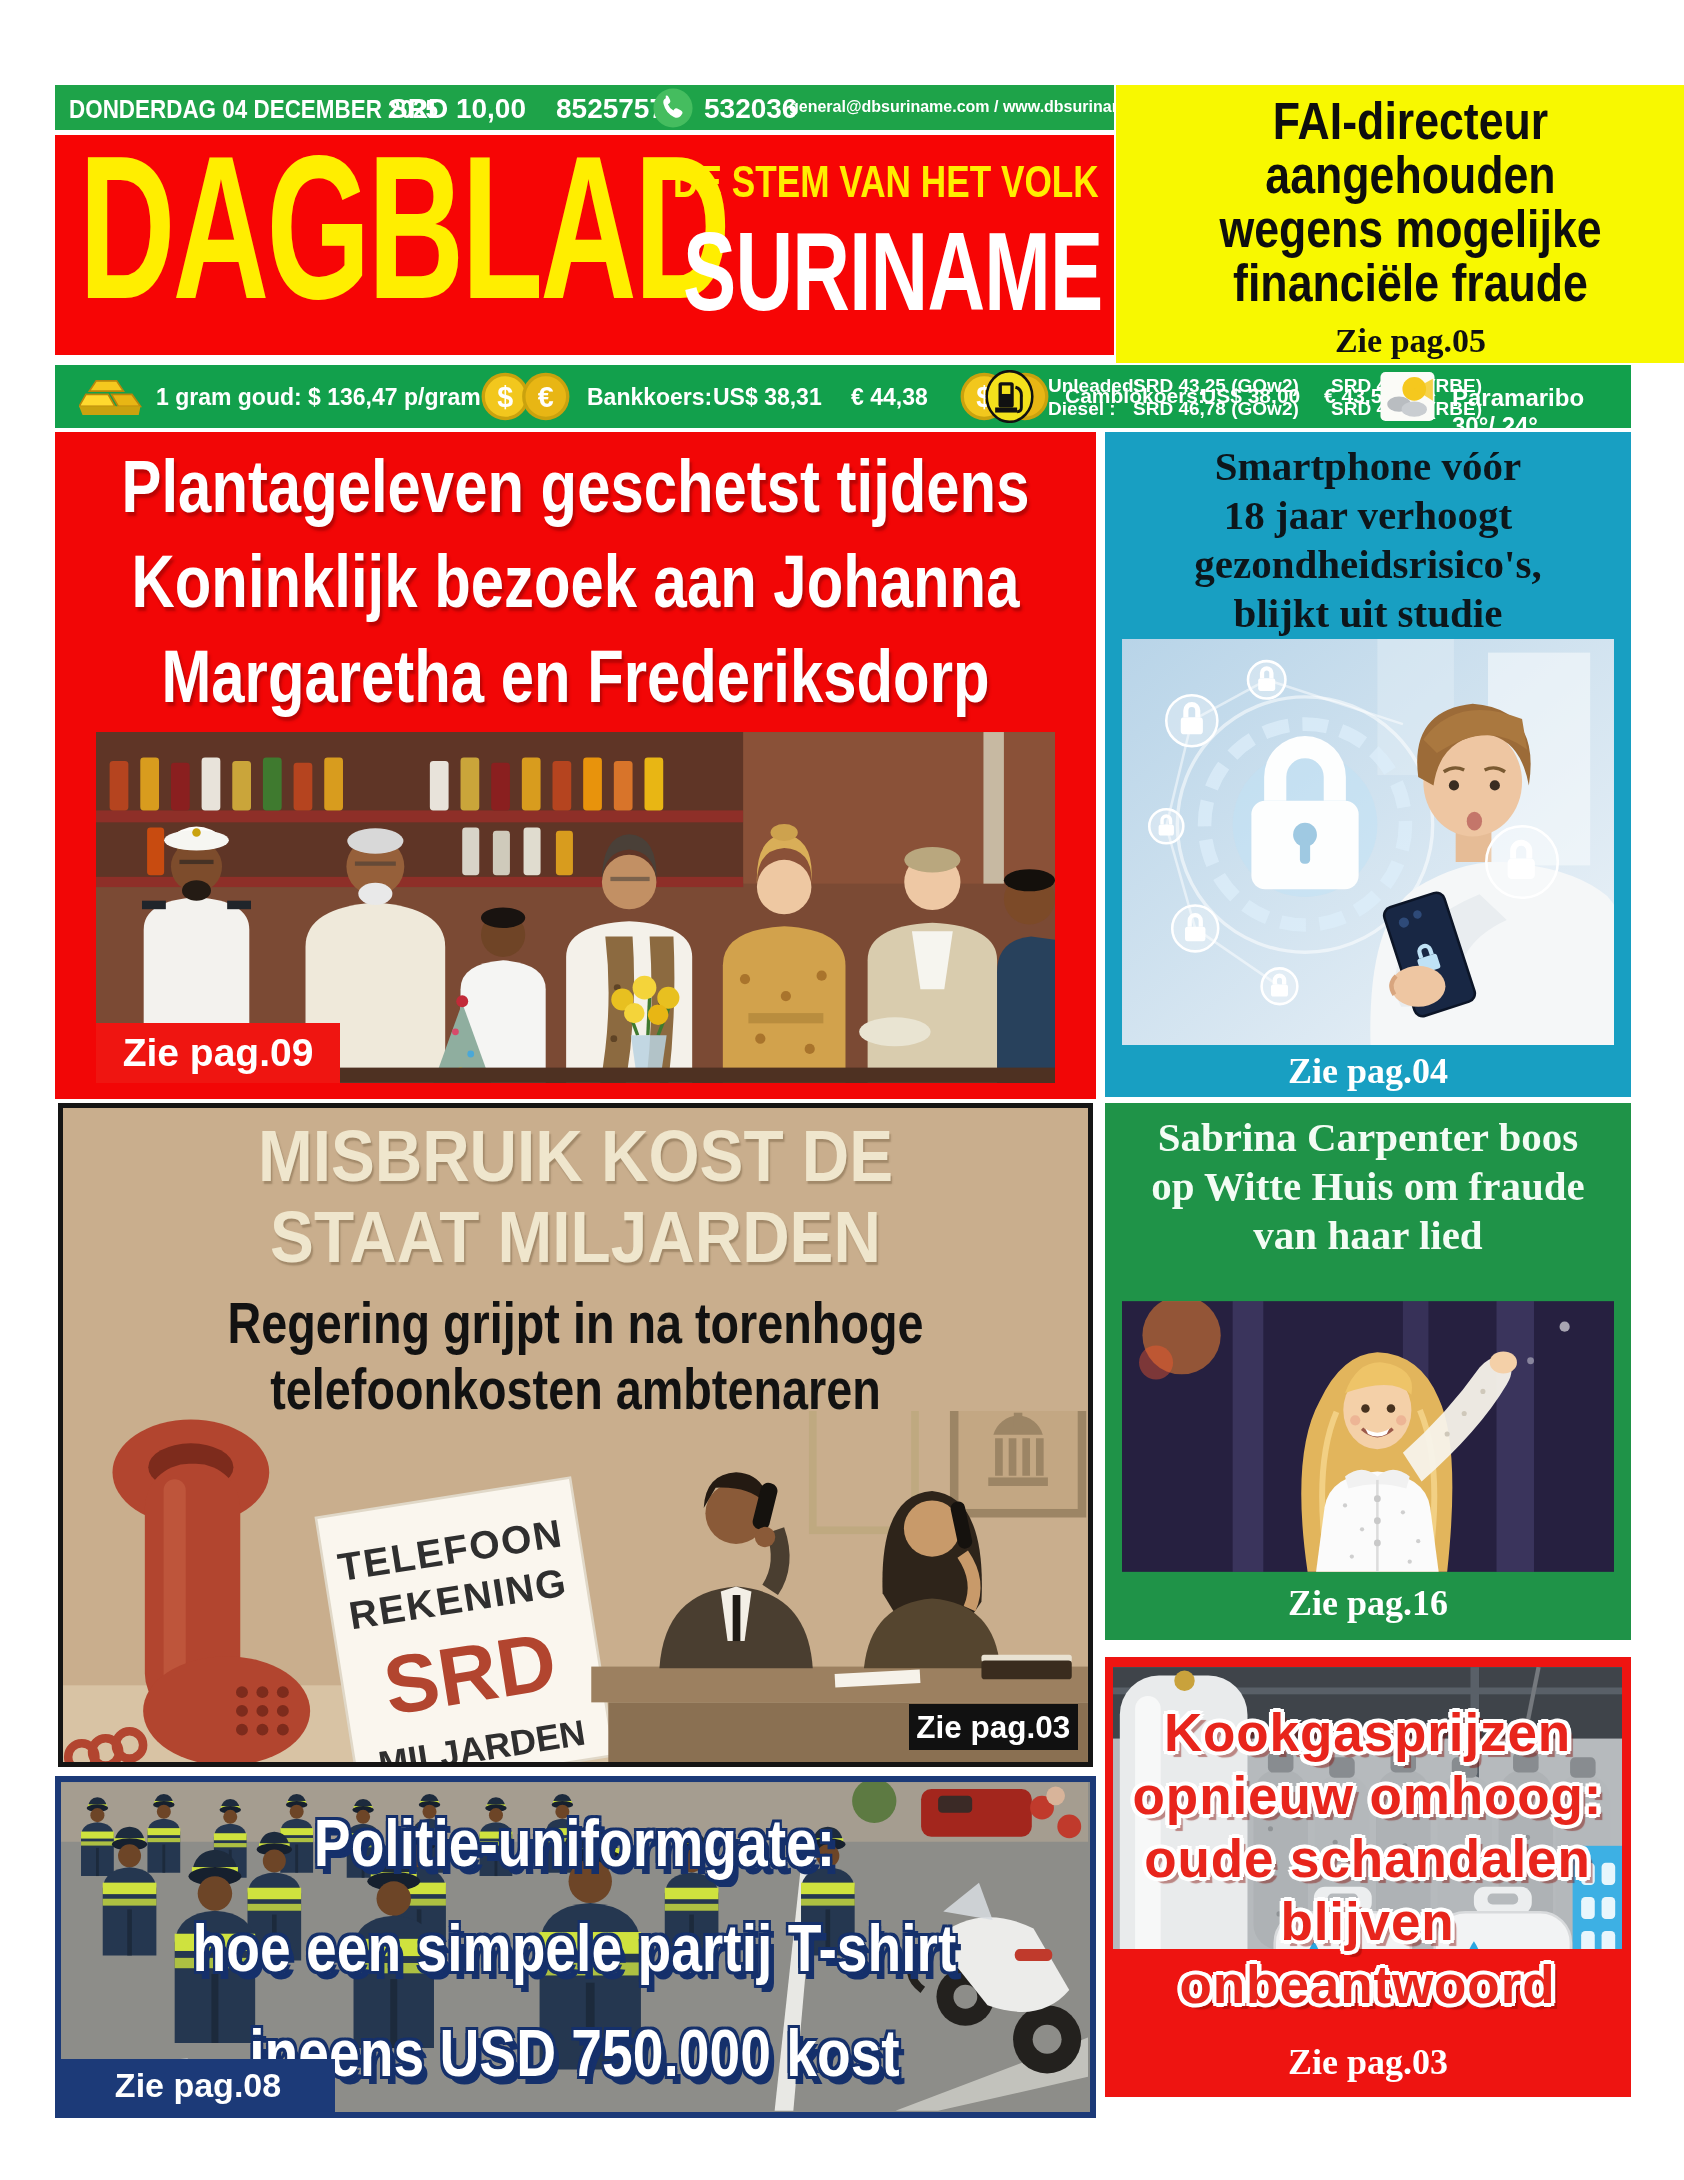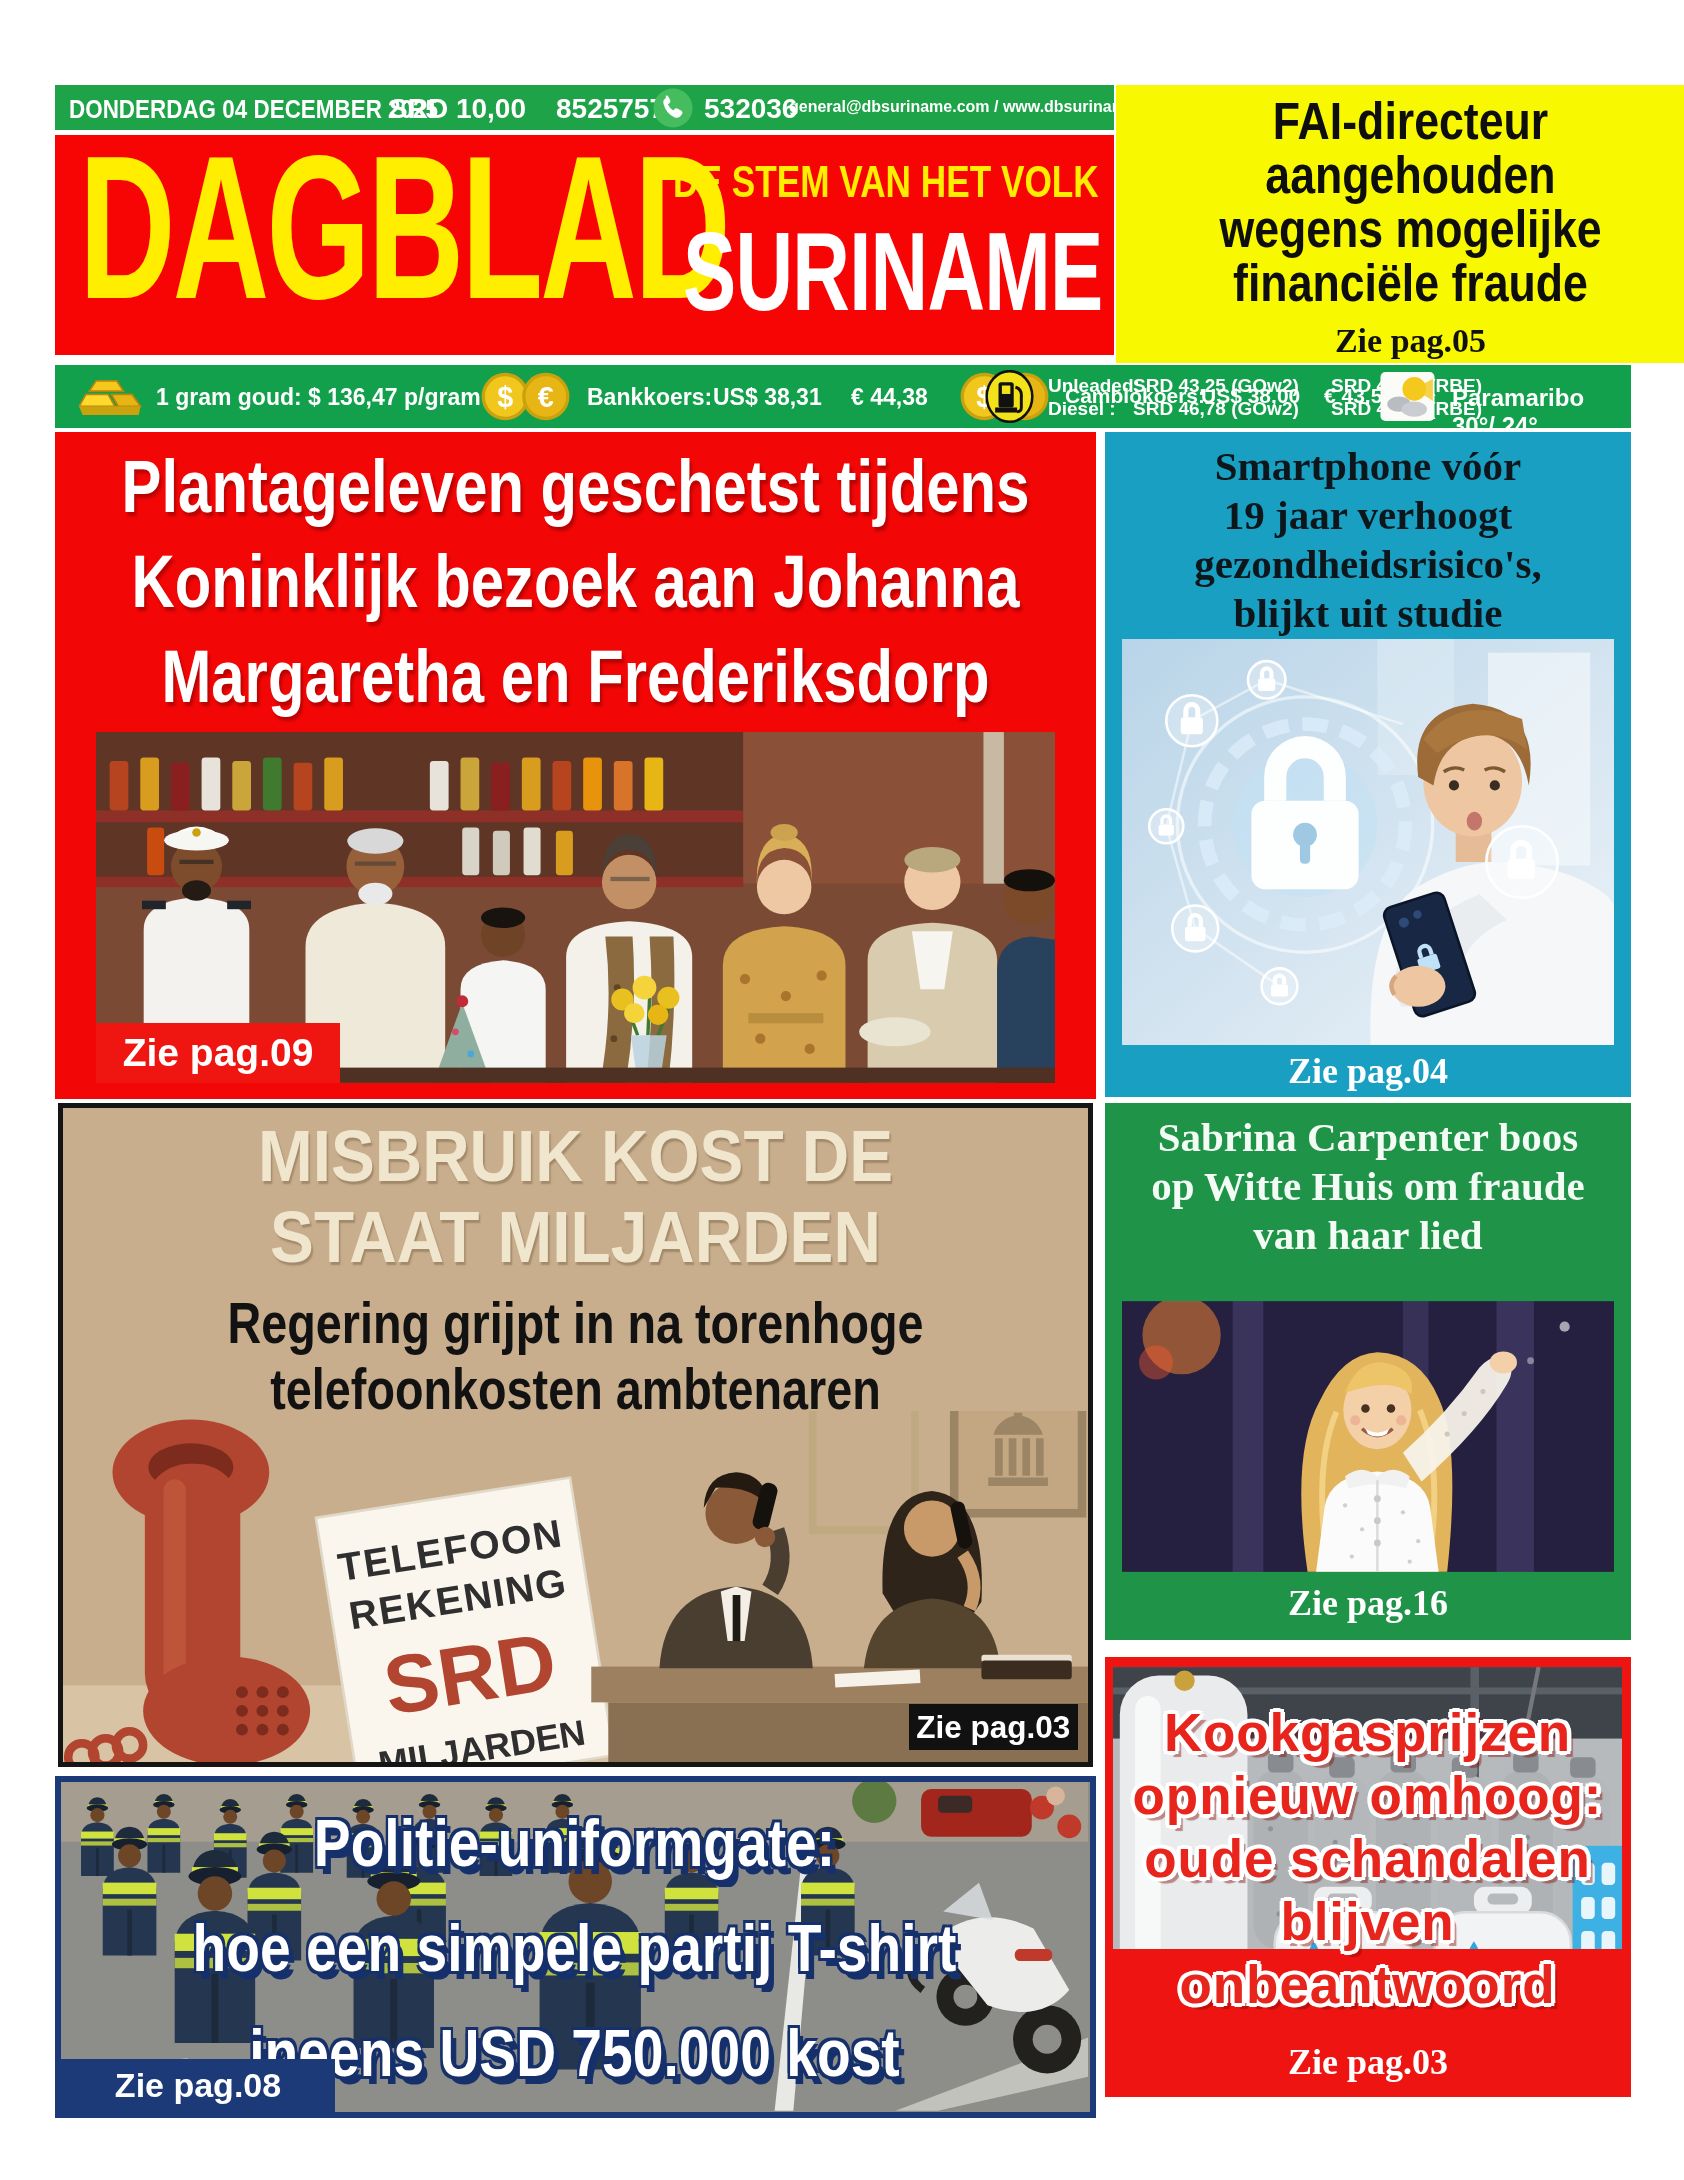--- a/index.html
+++ b/index.html
@@ -284,21 +284,21 @@
       </svg>
     </div>
     <div class="zie-badge" style="left:41px;top:591px;width:244px;height:60px;background:#ef1511;font-size:39px">
       <span>Zie pag.09</span>
     </div>
   </div>
 
   <div class="abs story-smart">
     <div style="padding-top:10.2px">
       <div class="teal-line">Smartphone vóór</div>
-      <div class="teal-line">19 jaar verhoogt</div>
+      <div class="teal-line">18 jaar verhoogt</div>
       <div class="teal-line">gezondheidsrisico's,</div>
       <div class="teal-line">blijkt uit studie</div>
     </div>
     <div class="photo-frame" style="left:17px;top:207px;width:492px;height:406px">
       <svg viewBox="0 0 578 477" width="492" height="406">
         <defs>
           <linearGradient id="bgsky" x1="0" y1="0" x2="1" y2="1">
             <stop offset="0" stop-color="#b8d4e8"></stop>
               <stop offset="1" stop-color="#edf3f8"></stop>
           </linearGradient>

